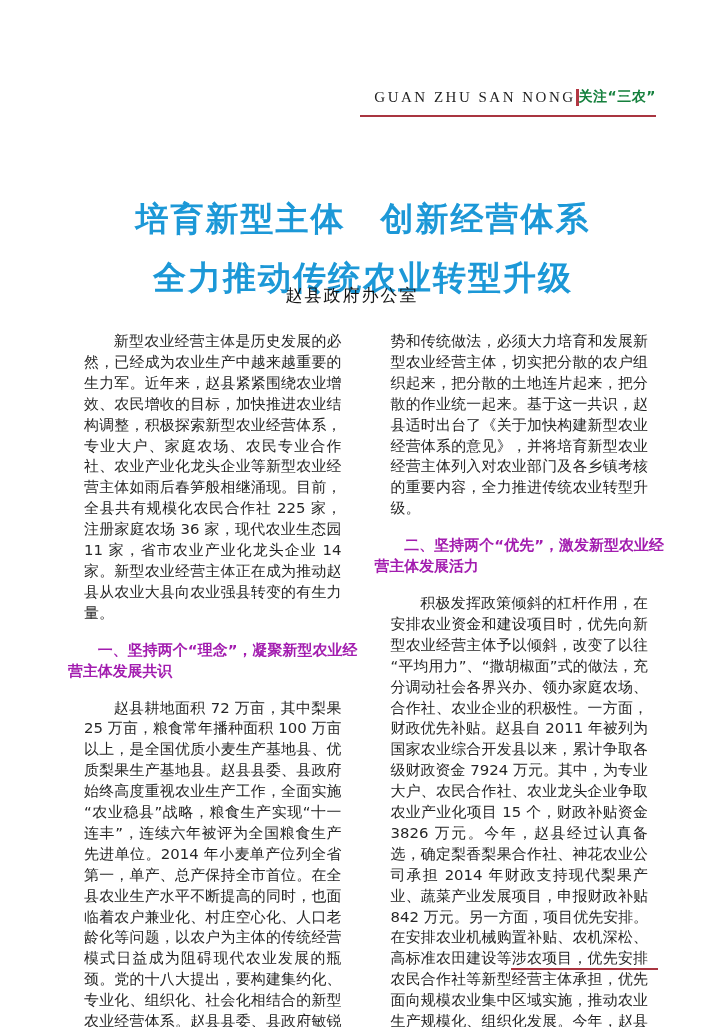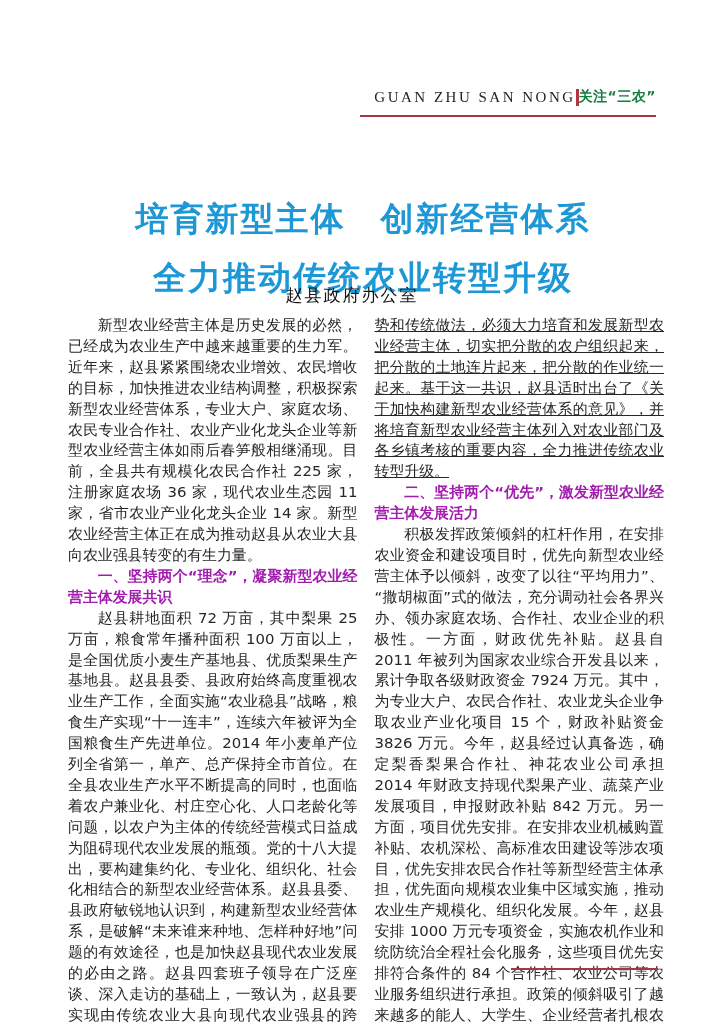--- a/index.html
+++ b/index.html
@@ -56,27 +56,27 @@
   }
 
   
   .columns {
     position: absolute; top: 315px; left: 68px;
     width: 596px;
     display: flex; gap: 17px;
   }
   .col { width: 289.5px; }
   .para {
-    margin: 0;
+    margin: 16px;
     font-size: 14.9px; line-height: 20.9px;
     color: #262626;
     text-align: justify;
     text-indent: 2em;
   }
-  .para.no-indent { text-indent: 0; text-decoration: underline; }
+  .para.no-indent { text-indent: 0; }
   .subhead {
     margin: 0;
     font-size: 14.9px; line-height: 20.9px;
     font-weight: bold;
     color: #a21caf;
     text-align: justify;
     text-indent: 2em;
   }
 
   

